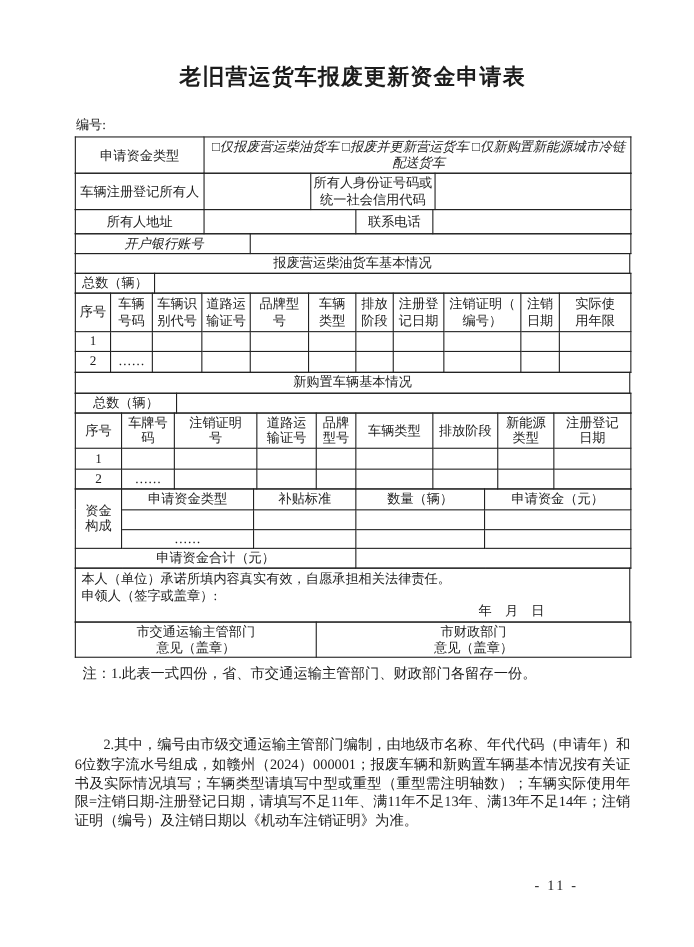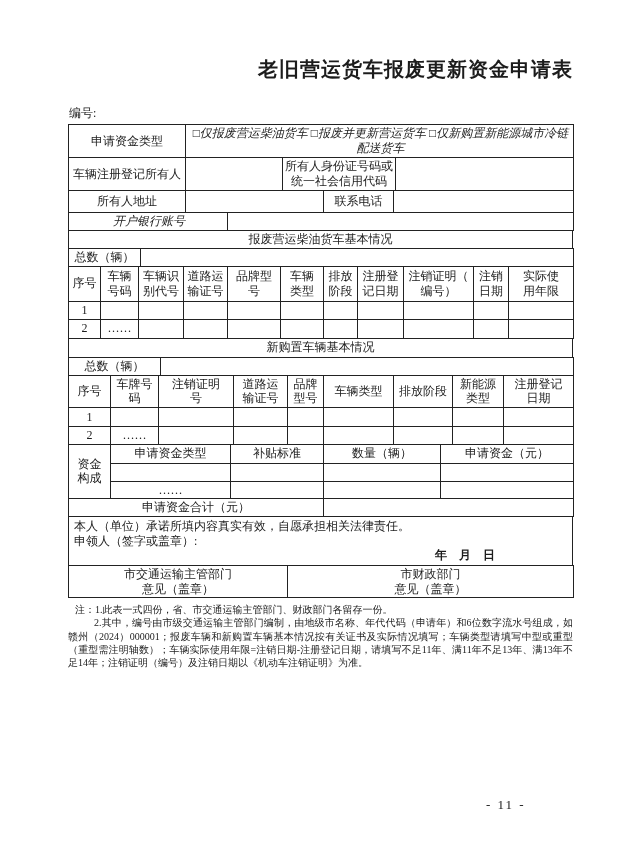--- a/index.html
+++ b/index.html
@@ -2,35 +2,35 @@
 <html><head>
 <meta charset="utf-8">
 <style>
   html,body{margin:0;padding:0;}
   body{
     width:631px;height:861px;position:relative;background:#ffffff;
     font-family:"Liberation Serif","DejaVu Serif",serif;color:#1c1c1c;
   }
   .doc{position:absolute;left:68px;top:36px;width:505px;}
   .attachment{font-family:"Liberation Sans","DejaVu Sans",sans-serif;font-weight:bold;font-size:14px;margin-left:8px;}
-  .title{font-family:"Liberation Sans","DejaVu Sans",sans-serif;font-weight:bold;font-size:20px;text-align:right;margin:20px 0 0 0;letter-spacing:1px;}
+  .title{font-family:"Liberation Sans","DejaVu Sans",sans-serif;font-weight:bold;font-size:20px;text-align:center;margin:20px 0 0 0;letter-spacing:1px;}
   .serial{font-size:12px;margin:22px 0 3px 1px;}
   table{border-collapse:collapse;width:505px;table-layout:fixed;margin-top:-1px;}
   td{
     border:1px solid #222;font-size:12px;line-height:1.22;text-align:center;
     vertical-align:middle;padding:1px 2px;overflow:hidden;word-break:break-all;
   }
   .prel{white-space:pre-line;}
   .left{text-align:center;padding-left:4px;font-style:italic;}
   .secTitle td{height:15px;}
   .commit td{text-align:left;padding:2px 5px;}
-  .commit .dateline{text-align:right;padding-right:72px;white-space:pre;font-weight:bold;}
-  .notes{font-size:10px;line-height:1.32;margin-top:5px;text-align:justify;}
+  .commit .dateline{text-align:right;padding-right:72px;white-space:pre;}
+  .notes{font-size:13px;line-height:1.32;margin-top:5px;text-align:justify;}
   .note1{text-indent:7px;}
-  .note2{text-indent:26px;}
+  .note2{text-indent:26px;margin-top:48px;}
   .pagenum{position:absolute;left:486px;top:797px;font-size:13px;letter-spacing:2px;}
 </style>
 </head>
 <body>
 
 <div class="doc">
 
   <h1 class="title">老旧营运货车报废更新资金申请表</h1>
   <div class="serial">编号:</div>
 

